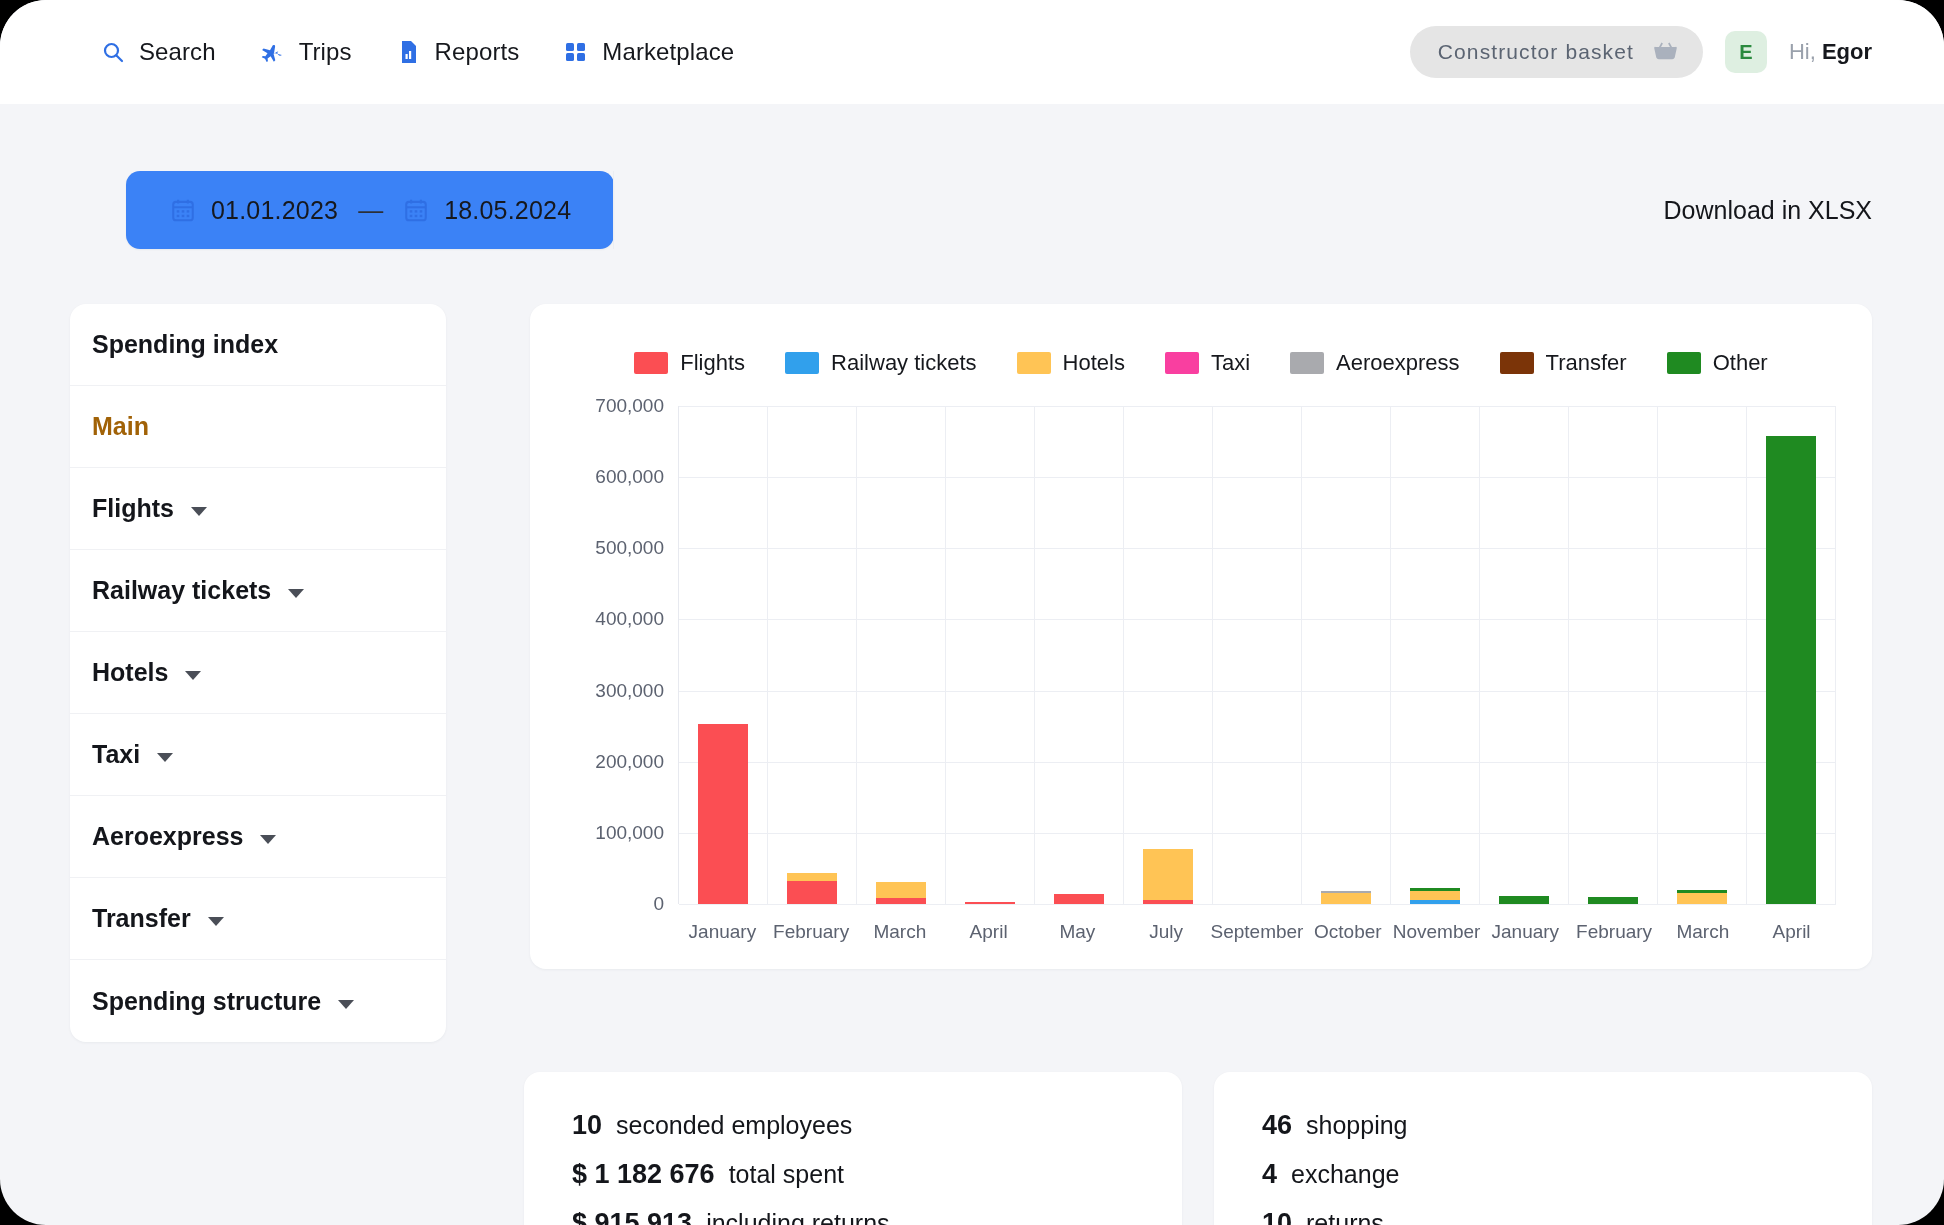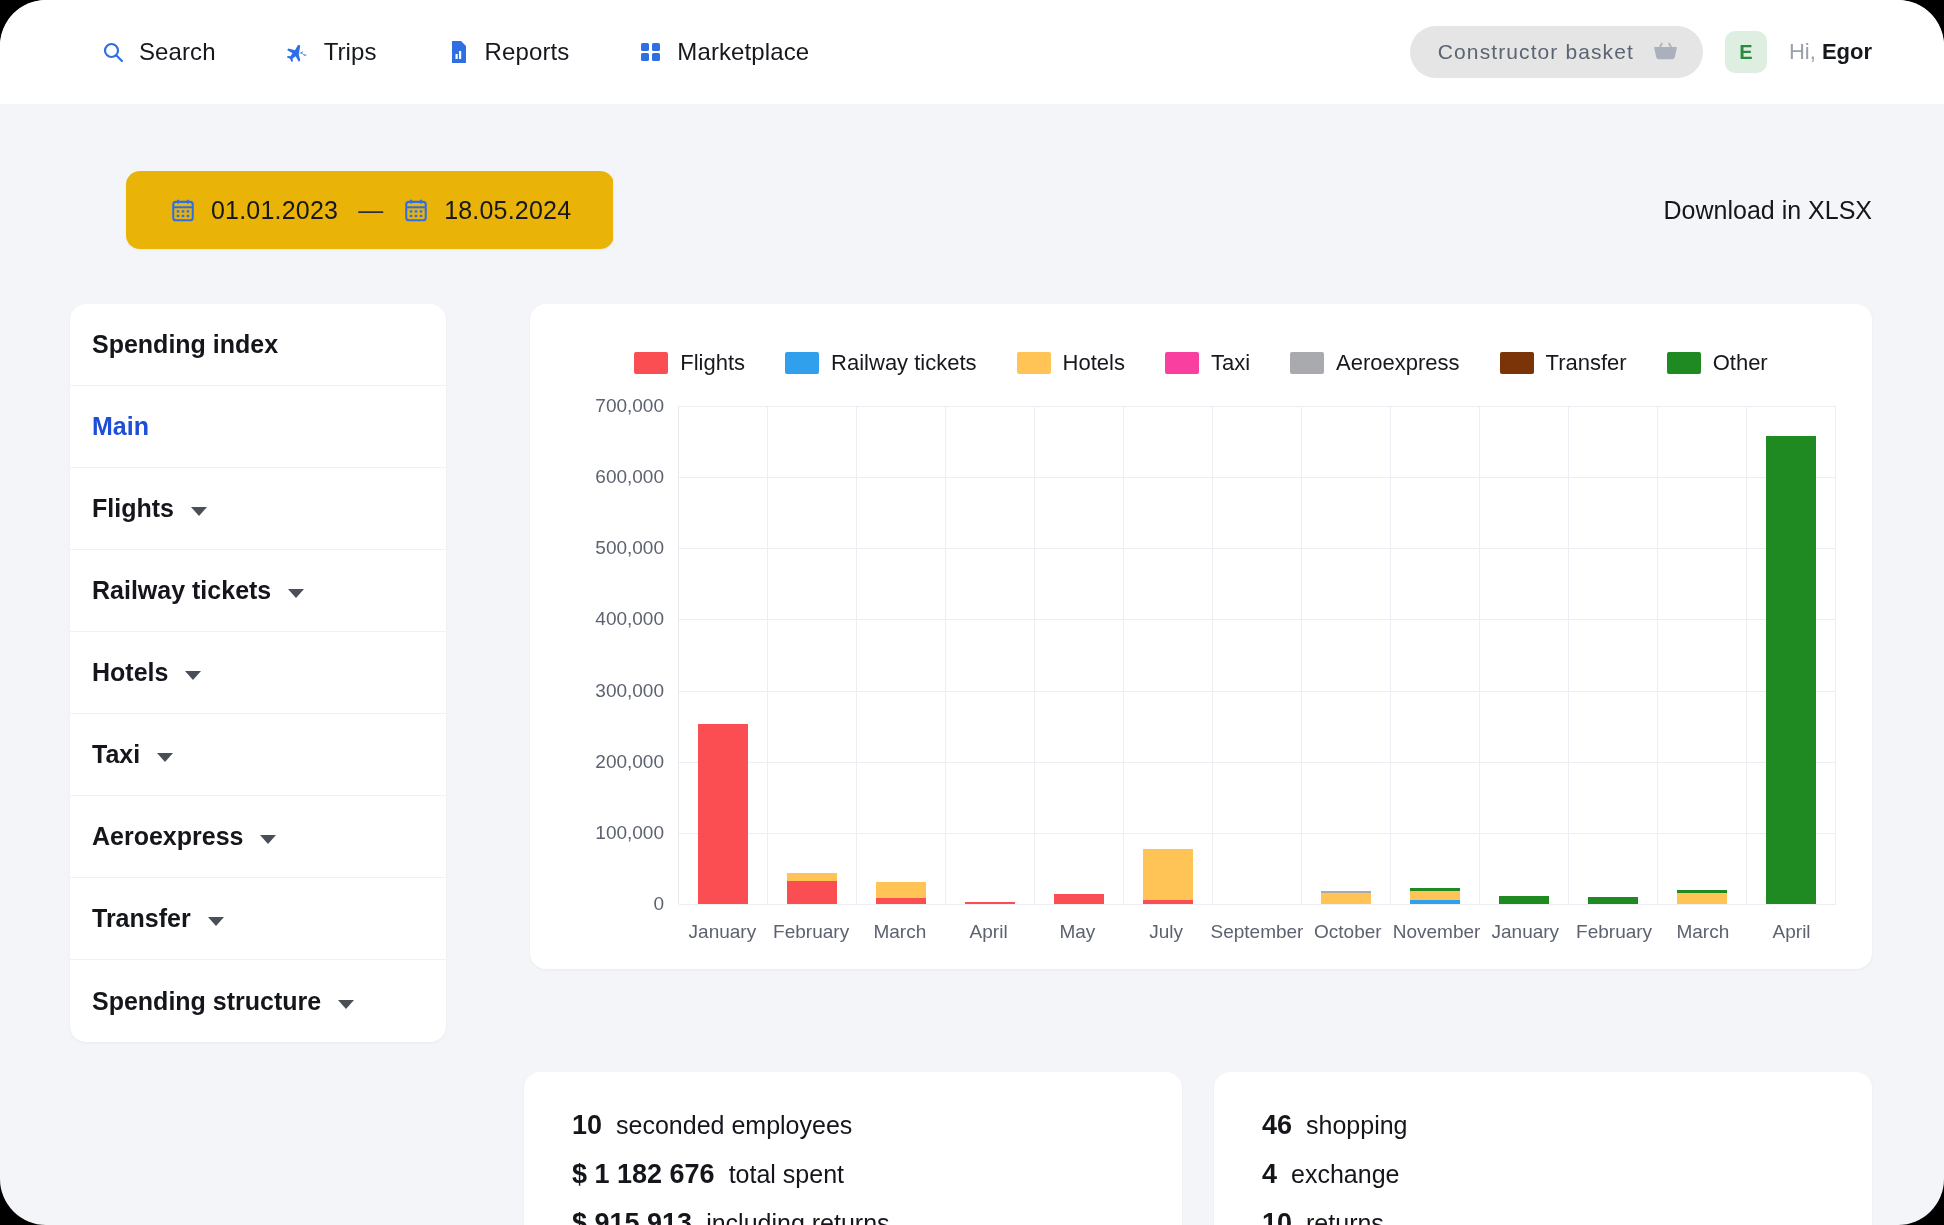--- a/index.html
+++ b/index.html
@@ -20,21 +20,21 @@
 
   
   .topbar {
     height: 104px;
     background: #ffffff;
     display: flex;
     align-items: center;
     padding: 0 72px 0 100px;
     position: relative;
   }
-  .nav-items { display: flex; align-items: center; gap: 69px; }
+  .nav-items { display: flex; align-items: center; gap: 44px; }
   .nav-item {
     display: flex; align-items: center; gap: 13px;
     font-size: 24px; color: #16181d; letter-spacing: .1px;
     cursor: pointer;
   }
   .nav-icon { width: 26px; height: 26px; display: flex; align-items: center; justify-content: center; color: #2f6fe4; }
   .nav-icon svg { display: block; }
 
   .topright { margin-left: auto; display: flex; align-items: center; gap: 22px; }
   .basket {
@@ -62,21 +62,21 @@
     padding: 0 72px 0 70px;
     height: 120px;
     margin-top: 46px;
     position: relative;
   }
   .page-title { font-size: 46px; font-weight: bold; color: #14161b; letter-spacing: -.5px; }
 
   .filterbar {
     margin-left: 56px;
     display: flex;
-    background: #eab308;
+    background: #3b82f6;
     border-radius: 14px;
     height: 78px;
     align-items: stretch;
     box-shadow: 0 1px 2px rgba(20,30,60,.05);
   }
   .daterange {
     display: flex; align-items: center; gap: 20px;
     padding: 0 42px 0 44px;
     border-right: 1px solid #eceef2;
     cursor: pointer;
@@ -119,21 +119,21 @@
   }
   .side-item {
     height: 82px;
     display: flex; align-items: center; gap: 17px;
     padding: 0 22px;
     border-bottom: 1px solid #f0f1f4;
     cursor: pointer;
     font-size: 25px; font-weight: bold; color: #14161b;
   }
   .side-item:last-child { border-bottom: none; }
-  .side-item.active { color: #1d4ed8; font-weight: bold; }
+  .side-item.active { color: #a16207; font-weight: bold; }
   .side-caret {
     width: 0; height: 0;
     border-left: 8px solid transparent; border-right: 8px solid transparent;
     border-top: 9px solid #4a4e57;
     margin-top: 6px;
   }
 
   
   .chart-card {
     flex: 1;

